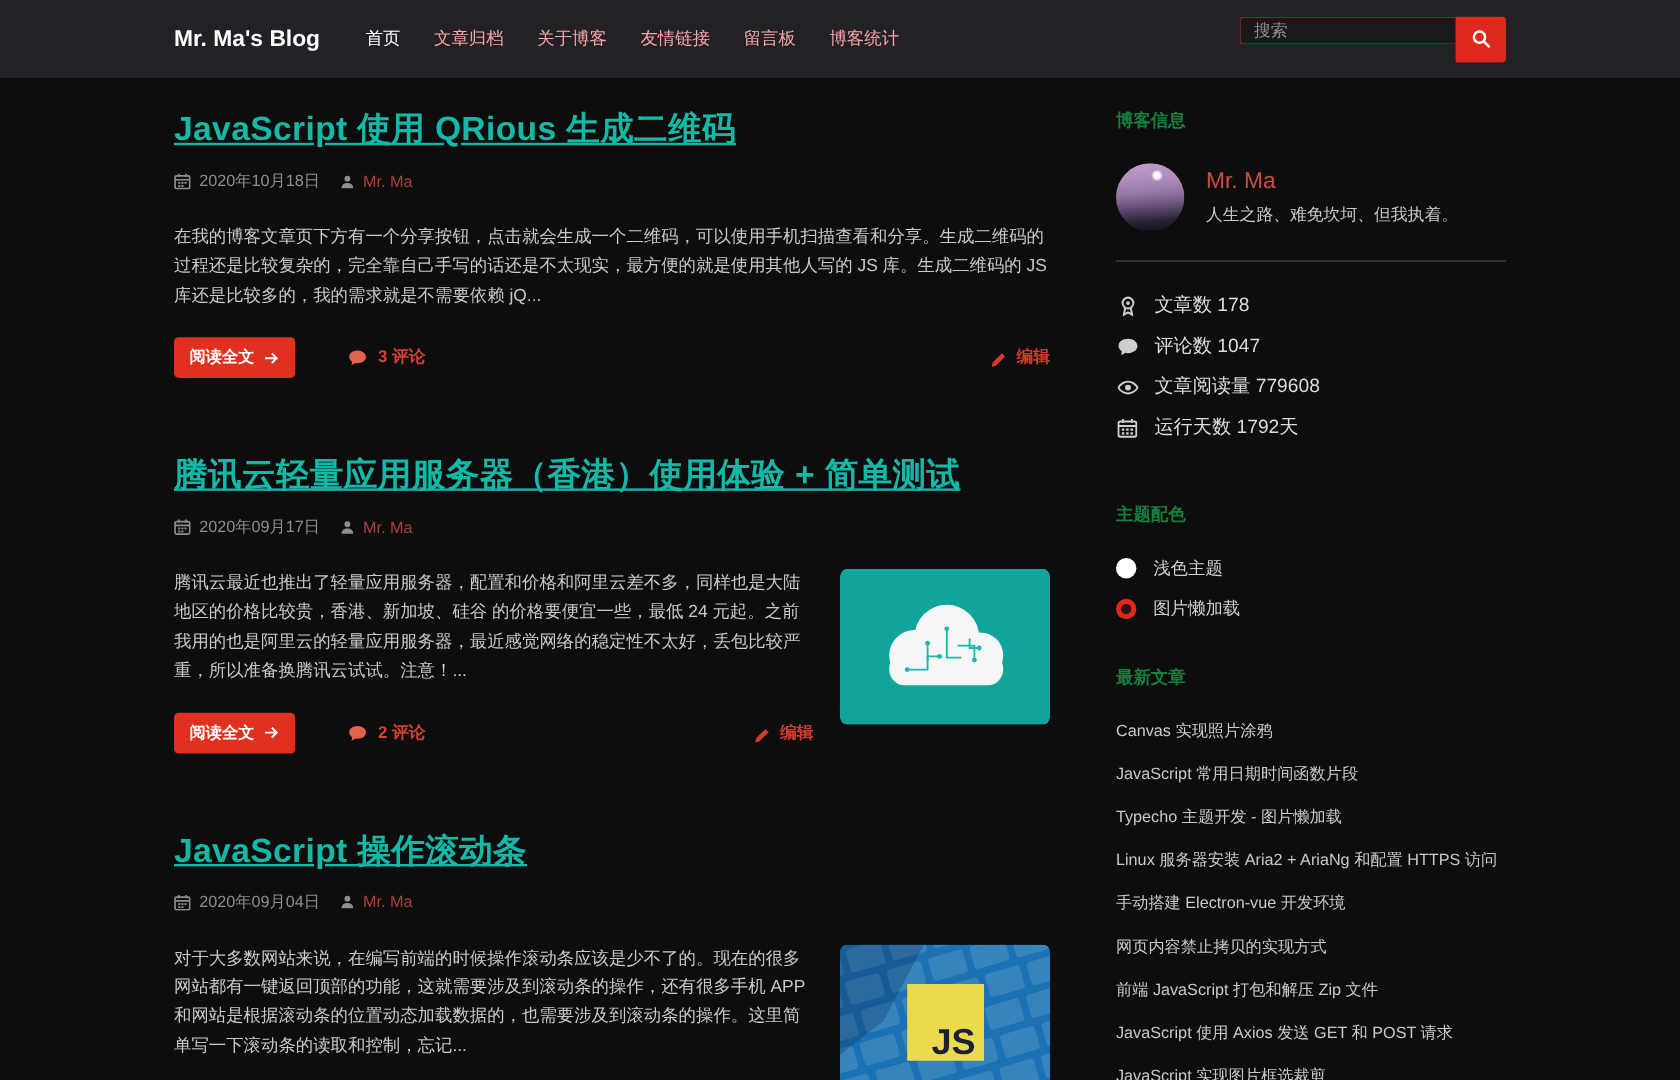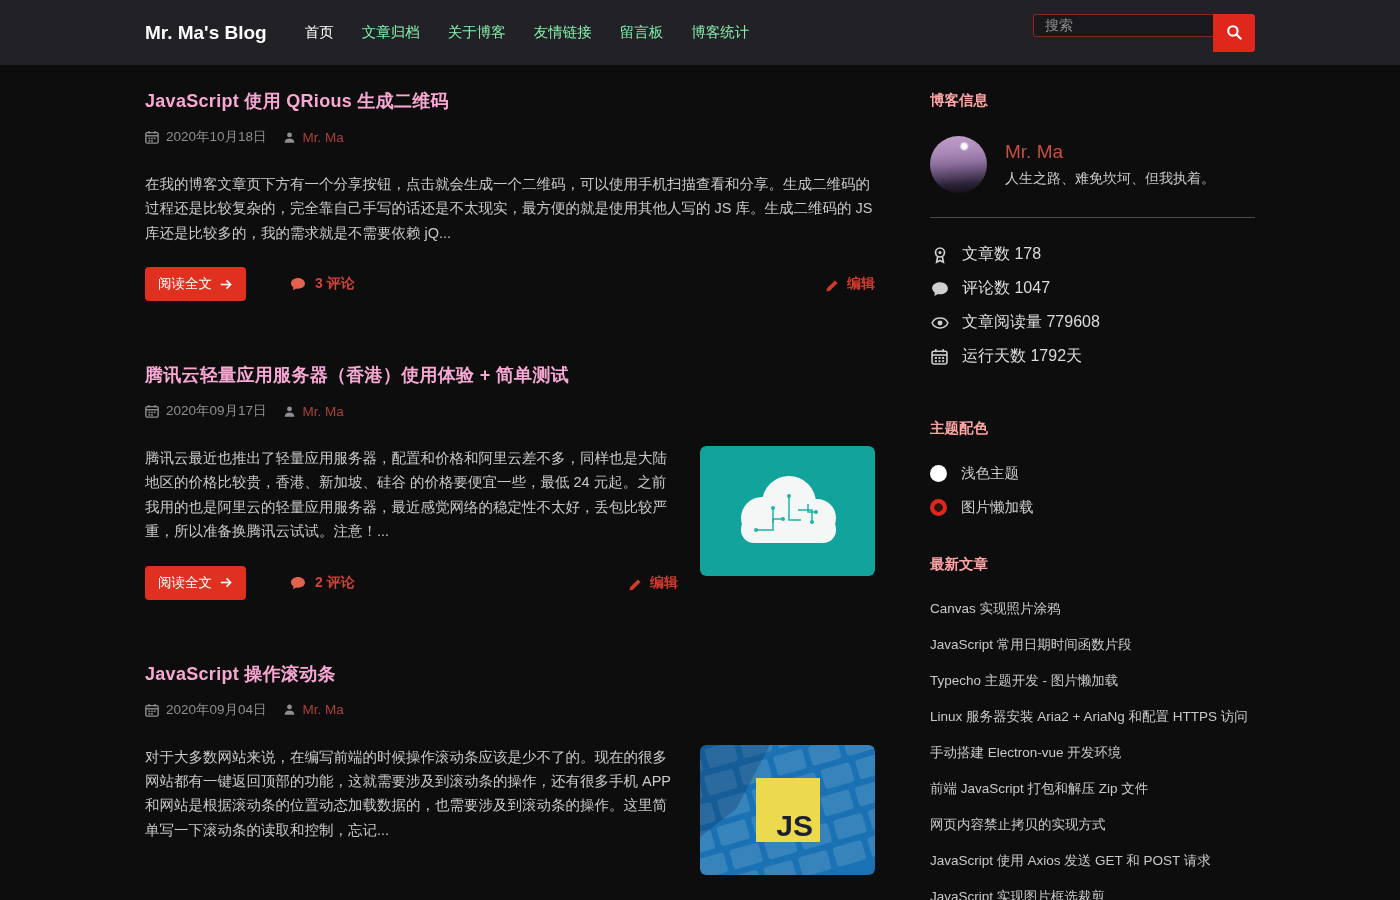--- a/index.html
+++ b/index.html
@@ -21,21 +21,21 @@
   }
   .brand {
     color: #ffffff;
     font-size: 19px;
     font-weight: bold;
     margin-right: 38px;
     cursor: pointer;
     white-space: nowrap;
   }
   .nav-links { display: flex; gap: 28px; align-items: center; }
-  .nav-link { color: #86efac; font-size: 14.5px; cursor: pointer; white-space: nowrap; }
+  .nav-link { color: #fca5a5; font-size: 14.5px; cursor: pointer; white-space: nowrap; }
   .nav-link.active { color: #ffffff; }
   .search-box { margin-left: auto; display: flex; align-items: stretch; }
   .search-input {
     width: 180px; height: 23px;
     background: #19191d;
     border: 1px solid #8c241c;
     border-right: none;
     border-radius: 3px 0 0 3px;
     color: #cccccc;
     padding: 0 11px;
@@ -54,41 +54,42 @@
   }
 
   
   .container { display: flex; padding: 24px 145px 0; gap: 55px; }
   .main-col { flex: 0 0 730px; max-width: 730px; }
   .side-col { flex: 1; min-width: 0; padding-top: 2px; }
 
   
   .post { margin-bottom: 62px; }
   .post-title {
-    color: #f9a8d4;
-    font-size: 18px;
+    color: #14b8a6;
+    font-size: 28px;
     font-weight: bold;
     margin-bottom: 15px;
     cursor: pointer;
     letter-spacing: 0.3px;
+    text-decoration: underline;
   }
   .post-meta { display: flex; align-items: center; color: #8f8f8f; font-size: 13.5px; }
   .post-meta .m-icon { display: inline-flex; margin-right: 7px; color: #8f8f8f; }
   .post-author { color: #a8423a; margin-left: 16px; display: inline-flex; align-items: center; cursor: pointer; }
   .post-author .m-icon { color: #8f8f8f; }
   .post-body { margin-top: 26px; display: flex; gap: 22px; }
   .post-text { flex: 1; min-width: 0; }
   .excerpt { color: #c9c9c9; font-size: 14.5px; line-height: 1.68; }
   .post-footer { margin-top: 22px; display: flex; align-items: center; }
   .read-btn {
     background: #e0301f;
     color: #ffffff;
     border: none;
     font-size: 13.5px;
-    font-weight: normal;
+    font-weight: bold;
     font-family: "Liberation Sans", sans-serif;
     padding: 8px 13px;
     border-radius: 4px;
     display: inline-flex;
     align-items: center;
     gap: 8px;
     cursor: pointer;
     text-align: center;
   }
   .comment-link {
@@ -108,21 +109,21 @@
     font-size: 14px;
     font-weight: bold;
     display: inline-flex;
     align-items: flex-end;
     gap: 8px;
     cursor: pointer;
   }
   .thumb { flex: 0 0 175px; width: 175px; height: 130px; border-radius: 6px; overflow: hidden; cursor: pointer; }
 
   
-  .side-title { color: #fca5a5; font-size: 14.5px; font-weight: bold; margin-bottom: 26px; }
+  .side-title { color: #15803d; font-size: 14.5px; font-weight: bold; margin-bottom: 26px; }
   .profile { display: flex; align-items: center; gap: 18px; }
   .avatar {
     width: 57px; height: 57px; border-radius: 50%; flex: none;
     background:
       radial-gradient(circle at 60% 18%, rgba(255,255,255,0.95) 0 2.5px, rgba(255,255,255,0) 5px),
       linear-gradient(176deg, #c2a0cc 0%, #a988b8 30%, #8d6f9c 48%, #5d4a6e 65%, #2c2338 82%, #120e17 100%);
   }
   .p-name { color: #c94e3e; font-size: 19px; margin-bottom: 7px; cursor: pointer; }
   .p-bio { color: #c9c9c9; font-size: 14px; }
   .divider { border: none; border-top: 1px solid #4a4a4a; margin: 24px 0 0; }
@@ -471,21 +472,21 @@
       </div>
     </div>
 
     <div class="latest-section">
       <div class="side-title">最新文章</div>
       <div class="latest-item">Canvas 实现照片涂鸦</div>
       <div class="latest-item">JavaScript 常用日期时间函数片段</div>
       <div class="latest-item">Typecho 主题开发 - 图片懒加载</div>
       <div class="latest-item">Linux 服务器安装 Aria2 + AriaNg 和配置 HTTPS 访问</div>
       <div class="latest-item">手动搭建 Electron-vue 开发环境</div>
+      <div class="latest-item">网页内容禁止拷贝的实现方式</div>
       <div class="latest-item">前端 JavaScript 打包和解压 Zip 文件</div>
-      <div class="latest-item">网页内容禁止拷贝的实现方式</div>
       <div class="latest-item">JavaScript 使用 Axios 发送 GET 和 POST 请求</div>
       <div class="latest-item">JavaScript 实现图片框选裁剪</div>
 
     </div>
 
   </aside>
 </div>
 
 </body></html>

